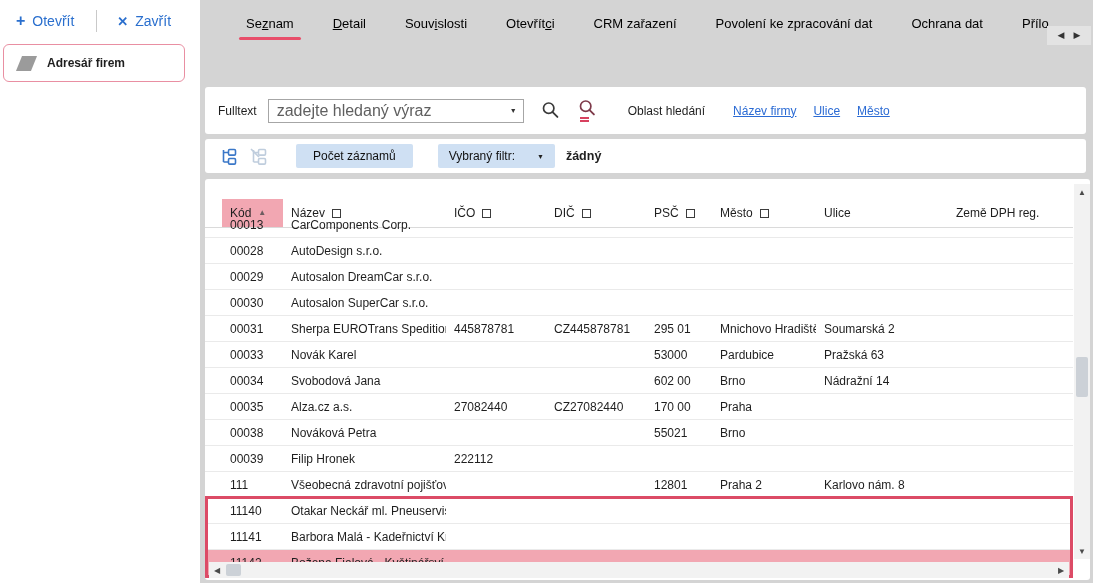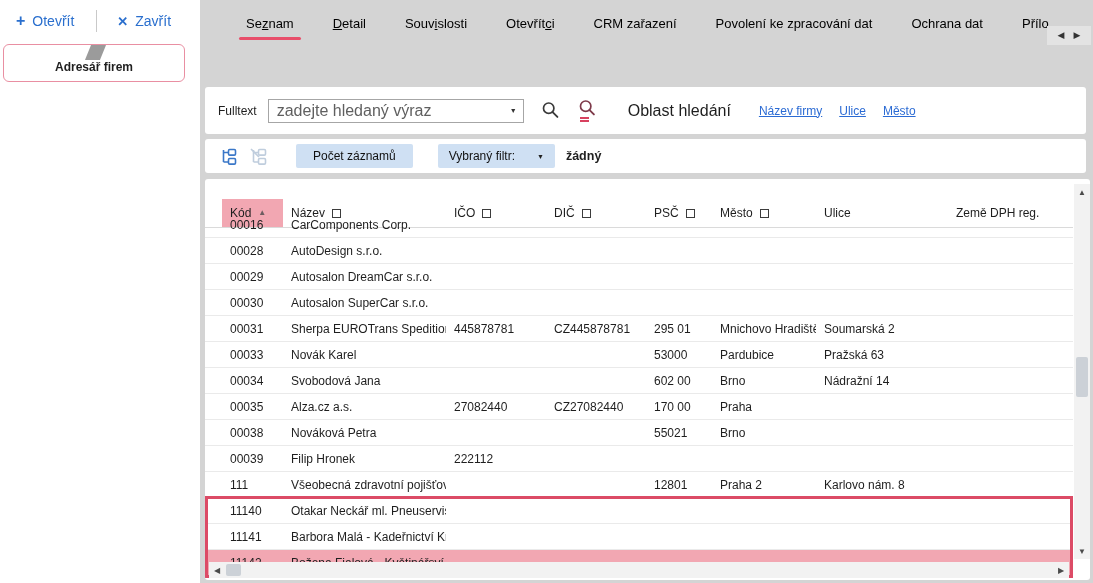--- a/index.html
+++ b/index.html
@@ -15,21 +15,21 @@
     width:1093px;height:583px;position:relative;overflow:hidden;
     background:#ffffff;font-family:"Liberation Sans",sans-serif;color:#1e1e1e;
   }
   
   .left-toolbar{position:absolute;left:0;top:0;width:200px;height:42px;display:flex;align-items:center;padding-left:10px;}
   .tool-btn{display:flex;align-items:center;gap:7px;color:var(--accent-blue);font-size:14px;cursor:pointer;background:none;border:none;font-family:inherit;}
   .tool-btn .glyph{font-size:16px;font-weight:bold;line-height:1;}
   .v-div{width:1px;height:22px;background:#c9c9c9;margin:0 14px 0 16px;}
   .sidebar-card{
     position:absolute;left:3px;top:44px;width:182px;height:38px;background:#fff;
-    border:1px solid #e98fa2;border-radius:6px;display:flex;align-items:center;cursor:pointer;flex-direction:column;
+    border:1px solid #e98fa2;border-radius:6px;display:flex;align-items:center;cursor:pointer;
   }
   .module-icon{width:15px;height:15px;background:#9b9b9b;transform:skewX(-22deg);margin:0 13px 0 15px;}
   .sidebar-card .lbl{font-size:12px;font-weight:bold;}
   
   .main{position:absolute;left:200px;top:0;width:893px;height:583px;background:var(--panel-bg);}
   
   .tabbar{position:relative;height:46px;display:flex;align-items:center;padding-left:46px;gap:39px;}
   .tab{position:relative;font-size:13px;color:#000;cursor:pointer;white-space:nowrap;}
   .tab .key{text-decoration:underline;}
   .tab.active::after{content:"";position:absolute;left:-7px;right:-7px;bottom:-9px;height:3px;background:#e84e6a;border-radius:2px;}
@@ -37,21 +37,21 @@
   .tab-scroll span{font-size:9px;color:#333;cursor:pointer;line-height:1;}
   
   .panel{position:absolute;left:5px;background:#fff;border-radius:3px;margin-top:40px;}
   .search-panel{top:47px;right:7px;height:47px;display:flex;align-items:center;padding-left:13px;}
   .search-panel .flabel{font-size:12px;}
   .combo{margin-left:11px;width:256px;height:24px;border:1px solid #a6a6a6;display:flex;align-items:center;padding:0 6px;background:#fff;}
   .combo input{border:none;outline:none;flex:1;font-size:16px;font-family:inherit;color:#ec4899;min-width:0;}
   .combo input::placeholder{color:#5f5f5f;opacity:1;}
   .combo .arrow{font-size:7px;color:#333;cursor:pointer;padding-left:6px;}
   .icon-btn{background:none;border:none;padding:0;margin-left:16px;cursor:pointer;display:flex;align-items:center;}
-  .scope-label{font-size:16px;margin-left:30px;}
+  .scope-label{font-size:12px;margin-left:30px;}
   .scope-links{display:flex;gap:17px;margin-left:28px;}
   .scope-links a{font-size:12px;color:#2b6bd4;text-decoration:underline;cursor:pointer;}
   .filter-panel{top:99px;right:7px;height:34px;display:flex;align-items:center;padding-left:15px;}
   .flat-btn{background:var(--btn-blue);border:none;height:24px;font-size:12px;font-family:inherit;border-radius:2px;cursor:pointer;color:#111;}
   .btn-count{margin-left:16px;padding:0 17px;}
   .btn-filter{margin-left:25px;padding:0 11px;display:flex;align-items:center;gap:22px;}
   .btn-filter .arrow{font-size:7px;color:#222;}
   .filter-value{font-size:12.5px;font-weight:bold;margin-left:11px;}
   .ic{margin-right:11px;cursor:pointer;display:inline-flex;}
   
@@ -199,21 +199,21 @@
         <div class="th">
           <span class="hl">Ulice</span>
         </div>
         <div class="th">
           <span class="hl">Země DPH reg.</span>
         </div>
       </div>
     <div class="tbody" id="tbody">
         <div class="trow grid-row">
           <div class="cell"></div>
-          <div class="cell">00016</div>
+          <div class="cell">00013</div>
           <div class="cell">CarComponents Corp.</div>
           <div class="cell"></div>
           <div class="cell"></div>
           <div class="cell"></div>
           <div class="cell"></div>
           <div class="cell"></div>
           <div class="cell"></div>
         </div>
         <div class="trow grid-row">
           <div class="cell"></div>

